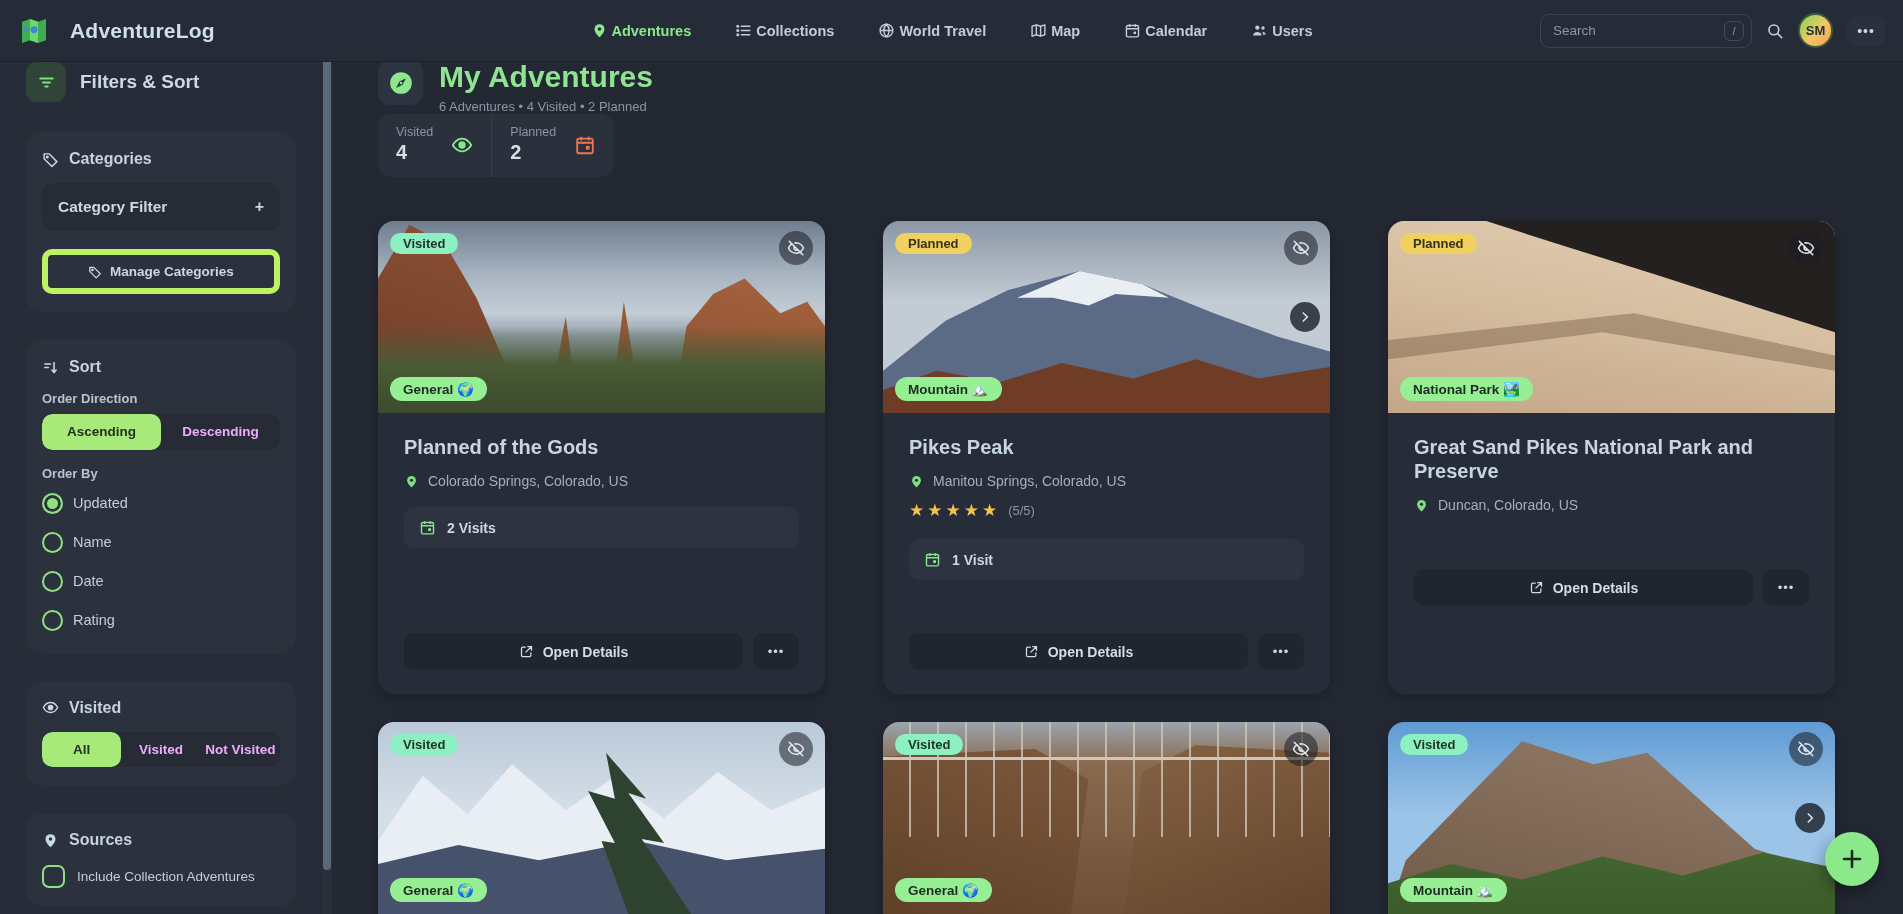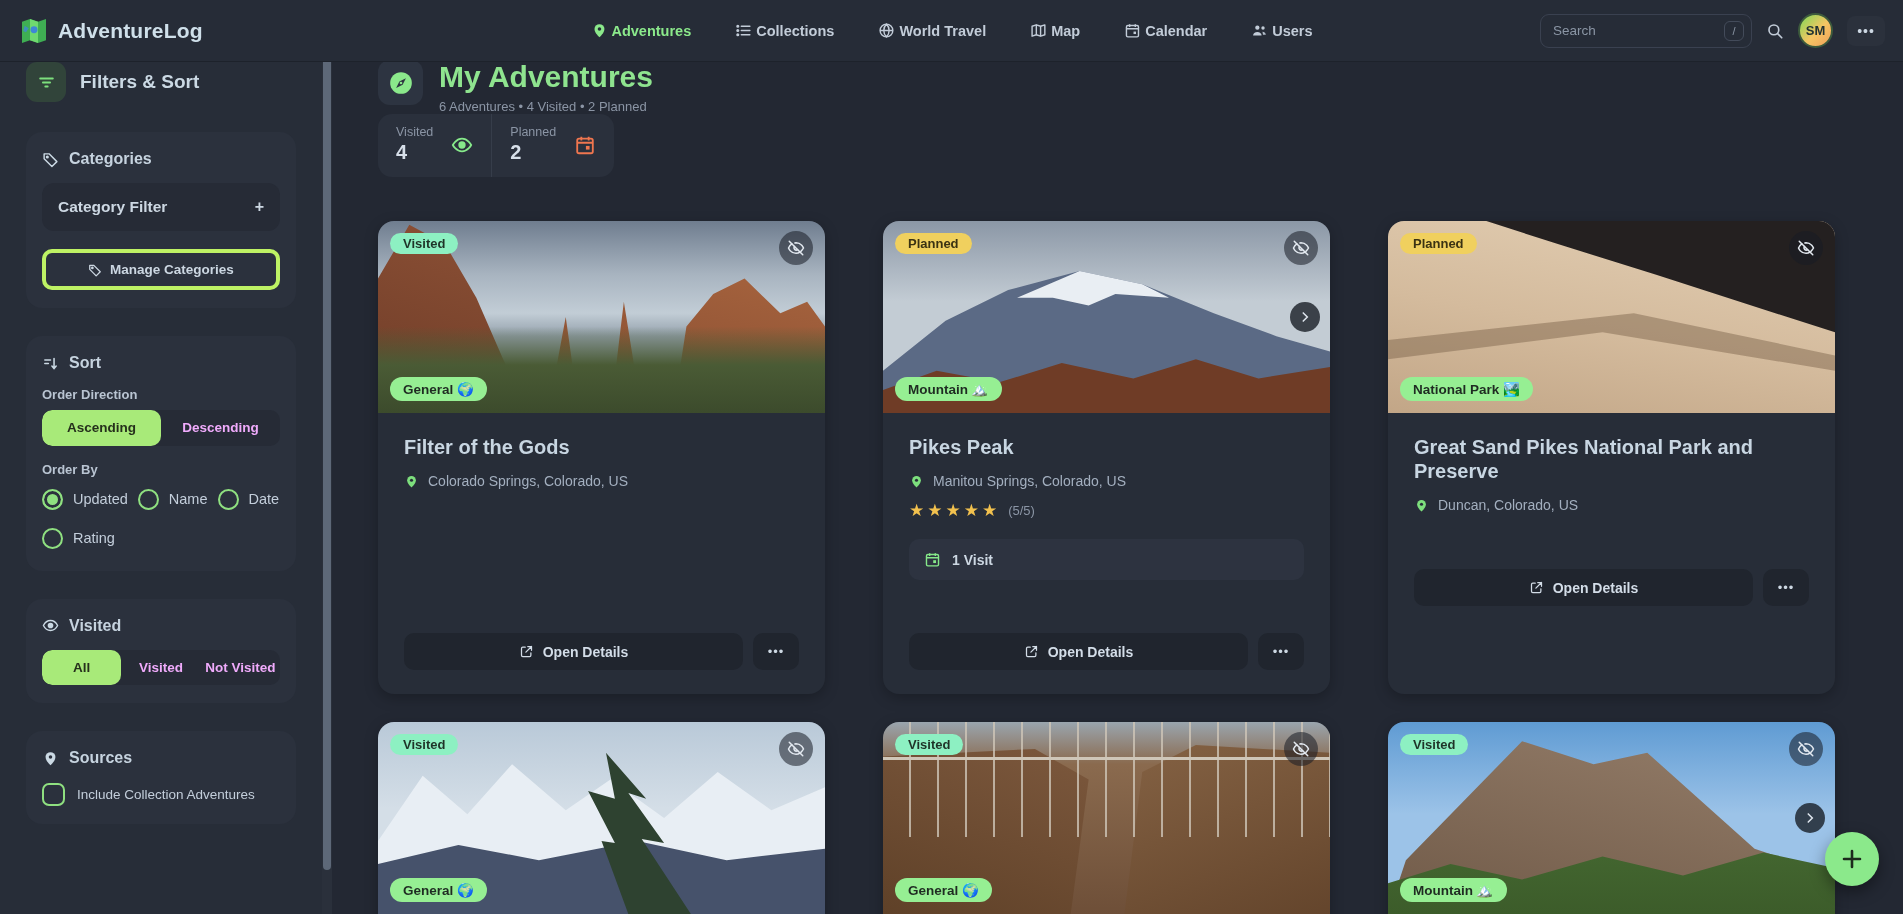--- a/index.html
+++ b/index.html
@@ -2,21 +2,21 @@
 <html><head>
 <meta charset="utf-8">
 <style>
   * { margin:0; padding:0; box-sizing:border-box; }
   html,body { width:1903px; height:914px; overflow:hidden; }
   body { font-family:"Liberation Sans", sans-serif; background:#232833; color:#c7d2de; }
 
   
   .navbar { position:fixed; top:0; left:0; width:1903px; height:62px; background:#262c37;
             border-bottom:1px solid #1d222b; display:flex; align-items:center; padding:0 18px; z-index:50; }
-  .brand { display:flex; align-items:center; gap:8px; }
+  .brand { display:flex; align-items:center; gap:20px; }
   .brand-title { font-size:21px; font-weight:bold; color:#cfe0ea; letter-spacing:.2px; }
   .nav-center { position:absolute; left:50%; transform:translateX(-50%); display:flex; gap:44px; align-items:center; }
   .nav-item { display:flex; align-items:center; gap:4px; font-size:14.5px; font-weight:600; color:#c2ccd8; cursor:pointer; }
   .nav-item svg { width:17px; height:17px; }
   .nav-item.active { color:#8be98b; }
   .nav-right { margin-left:auto; display:flex; align-items:center; gap:14px; }
   .search-wrap { position:relative; width:212px; }
   .search-input { width:100%; height:34px; background:transparent; border:1px solid #3a4150; border-radius:9px;
                   color:#c7d2de; font-size:13.5px; padding:0 36px 0 12px; outline:none; font-family:inherit; }
   .search-input::placeholder { color:#8b96a5; }
@@ -35,30 +35,30 @@
   .sidebar { width:322px; flex:none; background:#272d38; padding:24px 26px 0; overflow:hidden; }
   .side-header { display:flex; align-items:center; gap:14px; margin-bottom:30px; }
   .filter-icon-box { width:40px; height:40px; border-radius:11px; background:#31443a; display:grid; place-items:center; }
   .side-title { font-size:19px; font-weight:bold; color:#cbd9e4; }
   .side-card { background:#2b313d; border-radius:16px; padding:18px 16px; margin-bottom:28px; }
   .side-card-title { display:flex; align-items:center; gap:10px; color:#c6d3df; font-weight:bold; font-size:16px; margin-bottom:15px; }
   .side-card-title svg { width:17px; height:17px; color:#cbd9e4; }
   .collapse { background:#262b36; border-radius:12px; padding:15px 16px; display:flex; justify-content:space-between;
               align-items:center; color:#cdd8e3; font-weight:bold; font-size:15.5px; cursor:pointer; }
   .collapse .plus { font-size:16px; font-weight:bold; color:#cdd8e3; }
-  .manage-btn { margin-top:18px; width:100%; border:4px solid #bef264; border-radius:10px; background:transparent;
+  .manage-btn { margin-top:18px; width:100%; border:6px solid #bef264; border-radius:10px; background:transparent;
                 color:#ccd7e2; padding:9px 0; font-size:13.5px; font-weight:bold; display:flex; align-items:center;
                 justify-content:center; gap:8px; cursor:pointer; font-family:inherit; }
   .manage-btn svg { width:14px; height:14px; }
   .field-label { font-size:13px; font-weight:bold; color:#b9c4d2; margin:4px 0 8px; }
   .seg { display:flex; background:#262b36; border-radius:10px; overflow:hidden; }
   .seg-btn { flex:1; padding:10px 4px; font-size:13.5px; font-weight:bold; color:#f0abfc; text-align:center;
              background:transparent; border:none; cursor:pointer; font-family:inherit; line-height:1.15; }
   .seg-btn.active { background:#a8ea79; color:#26301c; border-radius:10px; }
-  .radio-grid { display:grid; grid-template-columns:1fr 1fr 1fr; gap:18px 10px; margin-top:12px; padding-bottom:4px; }
+  .radio-grid { display:grid; grid-template-columns:1fr; gap:18px 10px; margin-top:12px; padding-bottom:4px; }
   .radio { display:flex; align-items:center; gap:10px; font-size:14.5px; color:#c3cedb; cursor:pointer; }
   .radio-circle { width:21px; height:21px; border:2px solid #8fe080; border-radius:50%; flex:none; }
   .radio.checked .radio-circle { background:#8fe080; box-shadow:inset 0 0 0 3px #2b313d; }
   .checkbox-row { display:flex; align-items:center; gap:12px; font-size:13.5px; color:#c3cedb; cursor:pointer; }
   .checkbox { width:23px; height:23px; border:2px solid #8fe080; border-radius:7px; flex:none; background:transparent; }
   .mt16 { margin-top:16px; }
 
   
   .scrollbar { width:10px; flex:none; background:#2a303b; position:relative; }
   .sb-arrow { position:absolute; top:5px; left:1px; width:0; height:0; border-left:4px solid transparent;
@@ -382,27 +382,35 @@
           <button class="eye-off-btn">
             <svg width="18" height="18" viewBox="0 0 24 24" fill="none" stroke="currentColor" stroke-width="2" stroke-linecap="round">
                 <path d="M3 3l18 18"></path>
                 <path d="M10.5 5.2A10 10 0 0 1 12 5c7 0 10 7 10 7a17.6 17.6 0 0 1-3.2 4.2M6.6 6.6C3.8 8.4 2 12 2 12s3 7 10 7a10 10 0 0 0 5.4-1.6"></path>
                 <path d="M9.9 9.9a3 3 0 0 0 4.2 4.2"></path>
               </svg>
           </button>
           <span class="category-badge">General 🌍</span>
         </div>
         <div class="card-body">
-          <h2 class="card-title">Filter of the Gods</h2>
+          <h2 class="card-title">Planned of the Gods</h2>
           <div class="loc-row">
             <svg width="15" height="15" viewBox="0 0 24 24" fill="#7ddf7d">
                 <path d="M12 21.5S5 15.8 5 10a7 7 0 1 1 14 0c0 5.8-7 11.5-7 11.5z"></path>
                 <circle cx="12" cy="10" r="2.5" fill="#272d38"></circle>
               </svg>
             <span>Colorado Springs, Colorado, US</span>
+          </div>
+          <div class="visits-box">
+            <svg width="17" height="17" viewBox="0 0 24 24" fill="none" stroke="#86e98a" stroke-width="2">
+                <rect x="3.5" y="5" width="17" height="16" rx="2"></rect>
+                <path d="M3.5 9.5h17M8 3v4M16 3v4"></path>
+                <rect x="13" y="13" width="4" height="4" fill="#86e98a" stroke="none"></rect>
+              </svg>
+            <span>2 Visits</span>
           </div>
           <div class="card-footer">
             <button class="open-details">
               <svg width="15" height="15" viewBox="0 0 24 24" fill="none" stroke="currentColor" stroke-width="2" stroke-linecap="round">
                   <path d="M14 4h6v6M20 4l-9 9"></path>
                   <path d="M10 5H6a2 2 0 0 0-2 2v11a2 2 0 0 0 2 2h11a2 2 0 0 0 2-2v-4"></path>
                 </svg>
               <span>Open Details</span>
             </button>
             <button class="more-sq">•••</button>

